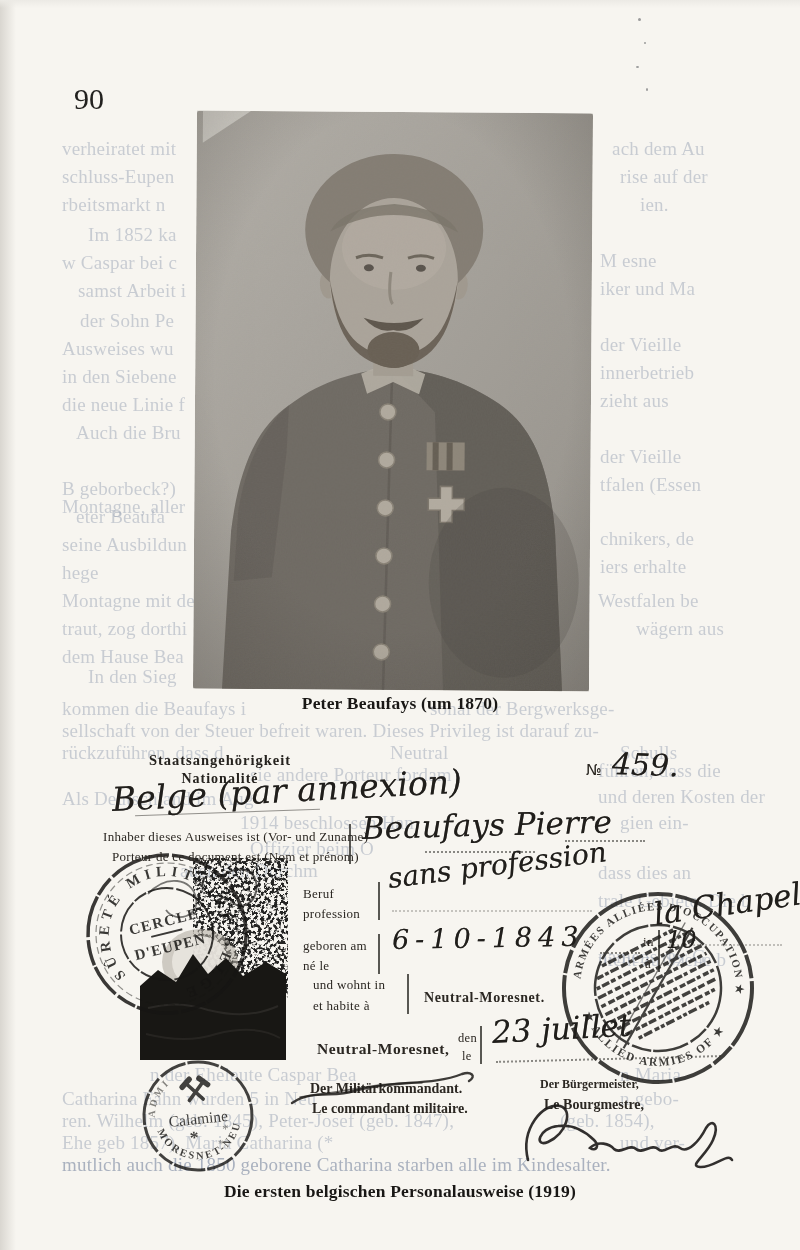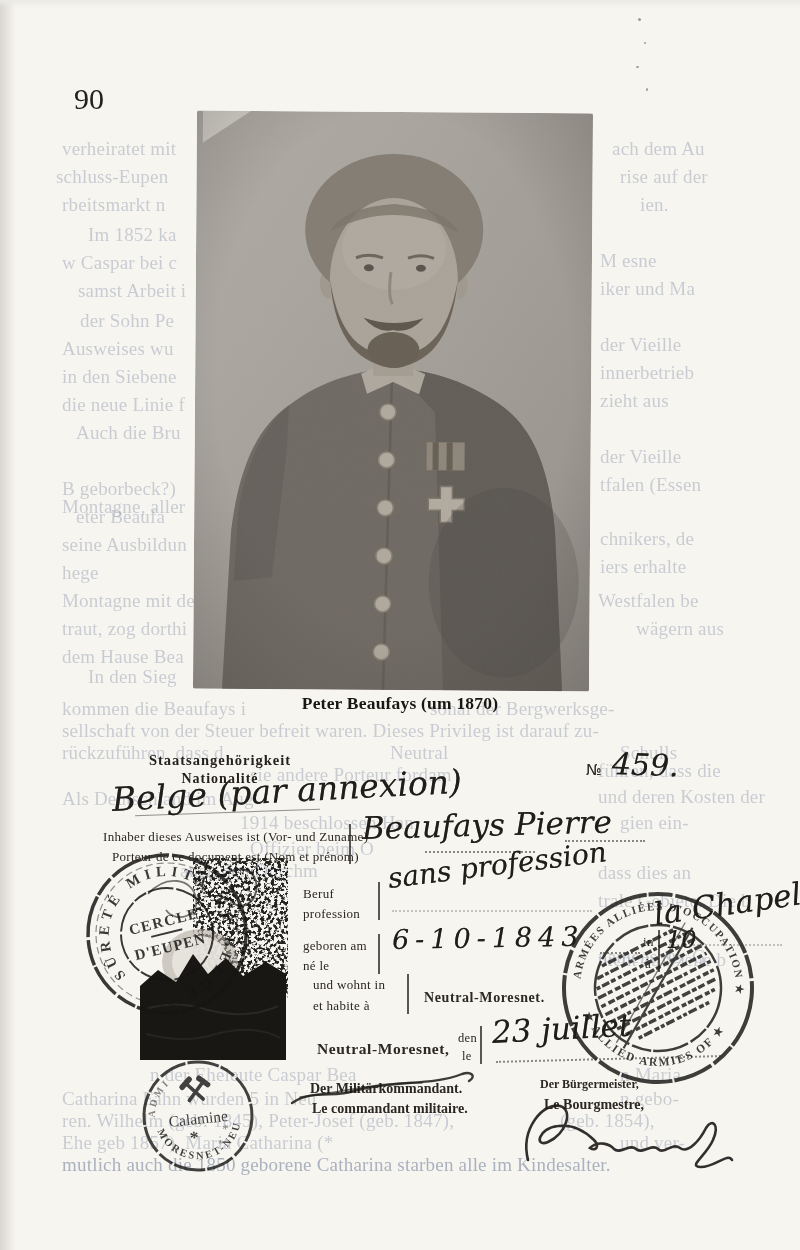--- a/index.html
+++ b/index.html
@@ -42,21 +42,21 @@
   .speck{position:absolute;background:#9b9b9b;border-radius:50%;z-index:2;}
 </style>
 </head>
 <body>
 
 <div id="page">
   <div class="edge-left"></div>
   <div class="edge-top"></div>
   <div id="ghost-layer">
       <span class="ghost" style="left: 62px; top: 138px;">verheiratet mit</span>
-      <span class="ghost" style="left: 56px; top: 166px;">schluss-Eupen</span>
+      <span class="ghost" style="left: 62px; top: 166px;">schluss-Eupen</span>
       <span class="ghost" style="left: 62px; top: 194px;">rbeitsmarkt n</span>
       <span class="ghost" style="left: 88px; top: 224px;">Im 1852 ka</span>
       <span class="ghost" style="left: 62px; top: 252px;">w Caspar bei c</span>
       <span class="ghost" style="left: 78px; top: 280px;">samst Arbeit i</span>
       <span class="ghost" style="left: 80px; top: 310px;">der Sohn Pe</span>
       <span class="ghost" style="left: 62px; top: 338px;">Ausweises wu</span>
       <span class="ghost" style="left: 62px; top: 366px;">in den Siebene</span>
       <span class="ghost" style="left: 62px; top: 394px;">die neue Linie f</span>
       <span class="ghost" style="left: 76px; top: 422px;">Auch die Bru</span>
       <span class="ghost" style="left: 62px; top: 460px; margin-top: 36px;">Montagne, aller</span>
@@ -335,18 +335,19 @@
       <path d="M292,1103 C312,1089 334,1098 354,1091 C392,1080 432,1086 462,1074 C471,1071 477,1076 469,1081" stroke-width="2.4" opacity=".85"></path>
       <path d="M300,1097 C340,1093 382,1081 422,1083" stroke-width="1.6" opacity=".6"></path>
       <path d="M528,1160 C520,1128 544,1102 560,1106 C574,1110 566,1134 548,1142 C534,1148 538,1128 558,1126
                C574,1124 586,1132 594,1140 C600,1146 596,1152 590,1148 C598,1140 610,1144 614,1149
                C620,1155 630,1143 636,1149 C642,1155 652,1143 658,1149 C664,1155 672,1142 680,1148
                C688,1154 700,1140 706,1128 C712,1118 720,1124 713,1140 C706,1156 688,1166 700,1167
                C714,1168 728,1152 732,1160" stroke-width="2.6" opacity=".9"></path>
     </g>
   </svg>
 
+  <div class="caption cap-bottom">Die ersten belgischen Personalausweise (1919)</div>
 
   <div class="speck" style="left:638px;top:18px;width:3px;height:3px;"></div>
   <div class="speck" style="left:644px;top:42px;width:2px;height:2px;"></div>
   <div class="speck" style="left:636px;top:66px;width:3px;height:2px;"></div>
   <div class="speck" style="left:646px;top:88px;width:2px;height:3px;"></div>
 </div>
 
 </body></html>

